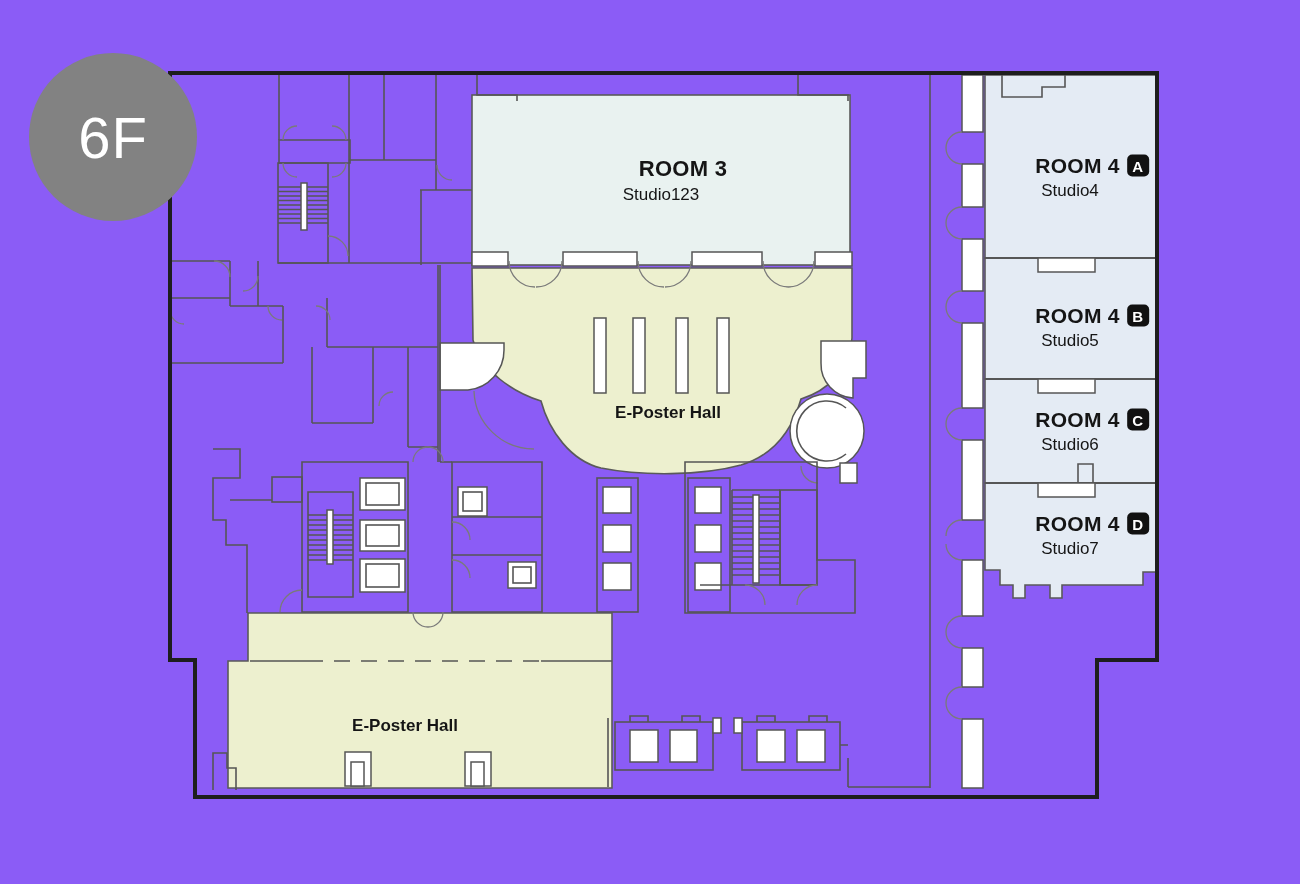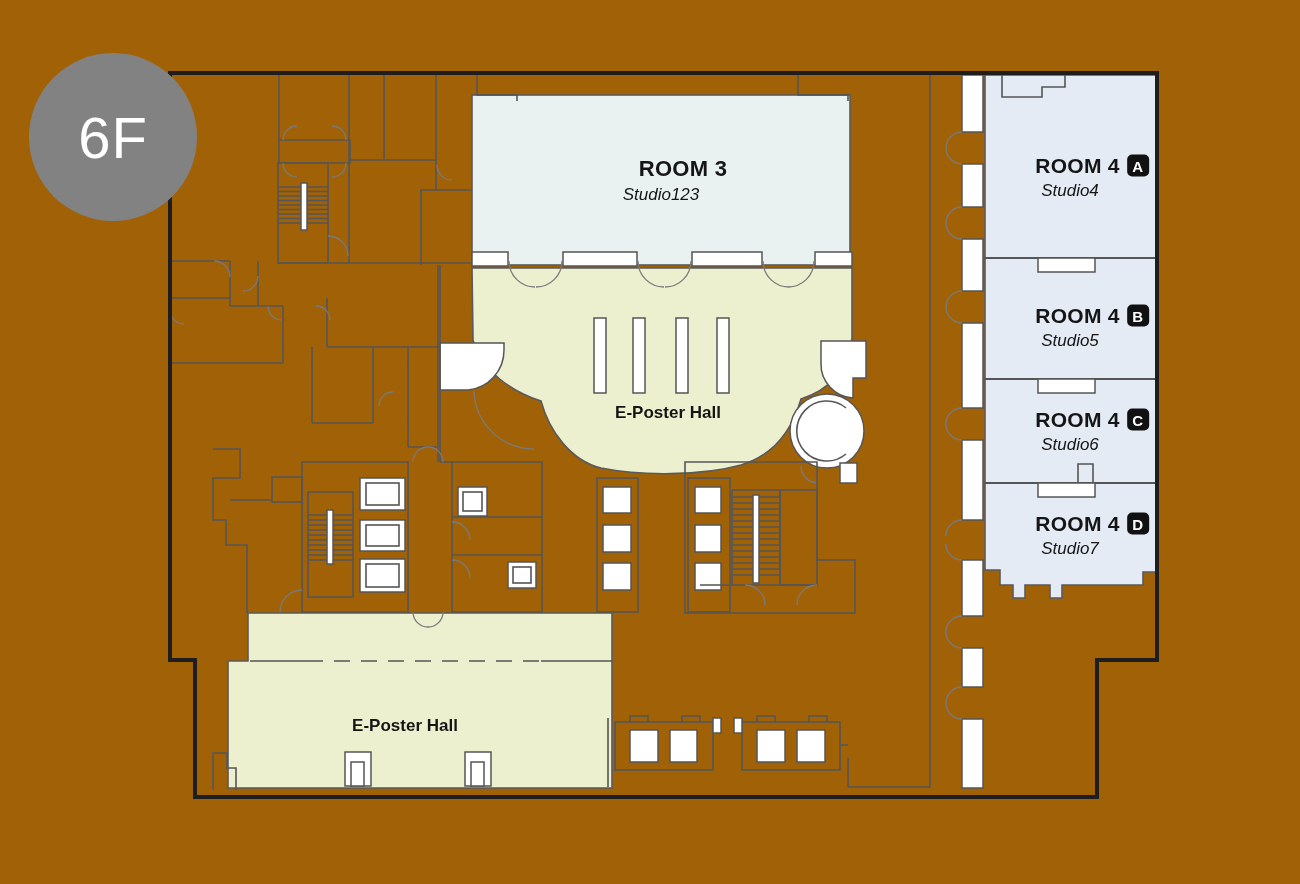--- a/index.html
+++ b/index.html
@@ -1,34 +1,34 @@
 <!DOCTYPE html>
 <html><head>
 <meta charset="utf-8">
 <style>
   html,body{margin:0;padding:0;background:#fff;}
-  .stage{position:relative;width:1300px;height:884px;background:#a16207;overflow:hidden;
+  .stage{position:relative;width:1300px;height:884px;background:#8b5cf6;overflow:hidden;
          font-family:"Liberation Sans", sans-serif;}
   svg.plan{position:absolute;left:0;top:0;}
   
   .w   {stroke:#565656;stroke-width:1.6;fill:none;}
   .w2  {stroke:#565656;stroke-width:2;fill:none;}
   .fx  {stroke:#565656;stroke-width:1.5;fill:#ffffff;}
   .arc {stroke:#7a7a7a;stroke-width:1.3;fill:none;}
   .outer{stroke:#1e1e1e;stroke-width:4;fill:none;}
   .fillshape{stroke:#5a5a5a;stroke-width:1.6;}
   .dash{stroke:#565656;stroke-width:1.6;fill:none;stroke-dasharray:16 11;}
   
   .floor-badge{position:absolute;left:29px;top:53px;width:168px;height:168px;border-radius:50%;
       background:#828282;color:#fff;display:flex;align-items:center;justify-content:center;
       font-size:58px;font-weight:400;letter-spacing:1px;}
   .rlabel{position:absolute;transform:translate(-50%,-50%);text-align:center;color:#151515;white-space:nowrap;}
   .rname{font-weight:bold;font-size:21px;letter-spacing:0.3px;display:flex;align-items:center;justify-content:center;gap:7px;margin-left:44px;}
   .rname.big{font-size:22px;}
-  .rsub{font-size:17px;margin-top:3px;font-style:italic;}
+  .rsub{font-size:17px;margin-top:3px;}
   .lbadge{display:inline-flex;align-items:center;justify-content:center;width:22px;height:22px;
       background:#111;color:#fff;border-radius:5px;font-size:15px;font-weight:bold;}
   .hall-label{position:absolute;transform:translate(-50%,-50%);font-weight:bold;font-size:17px;color:#151515;white-space:nowrap;}
 </style>
 </head>
 <body>
 
 <div class="stage">
 
 <svg class="plan" width="1300" height="884" viewBox="0 0 1300 884">

